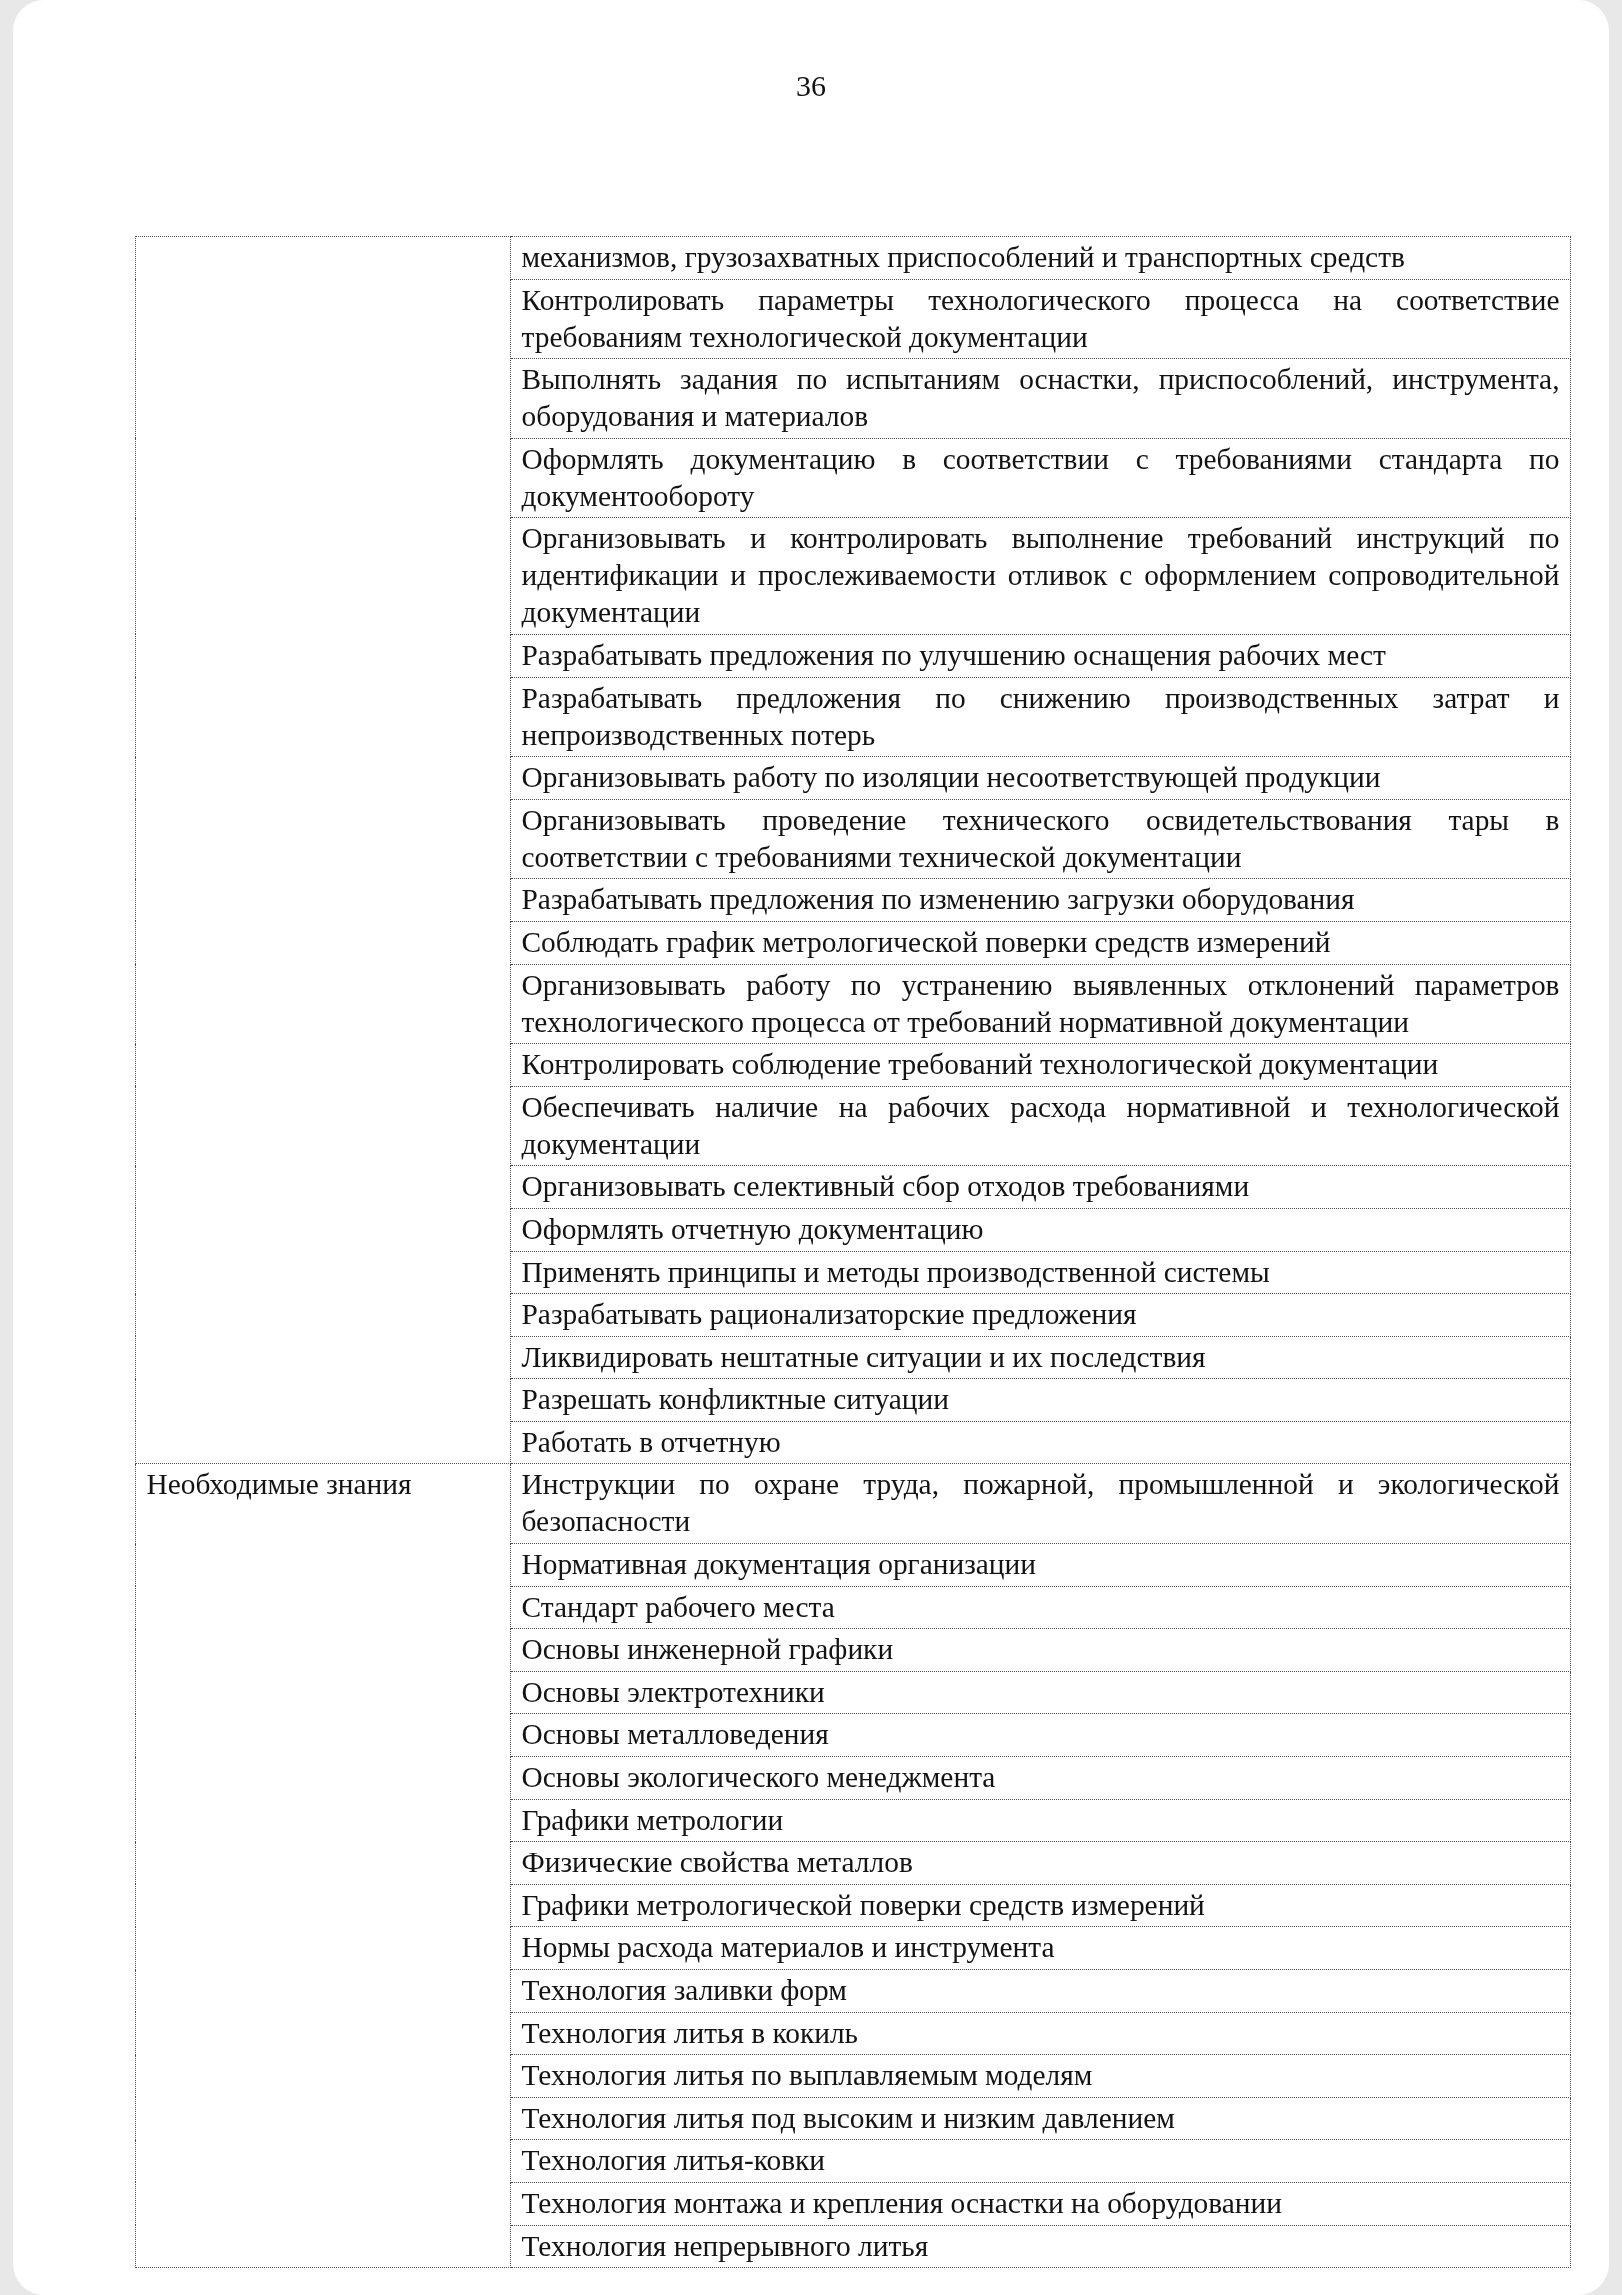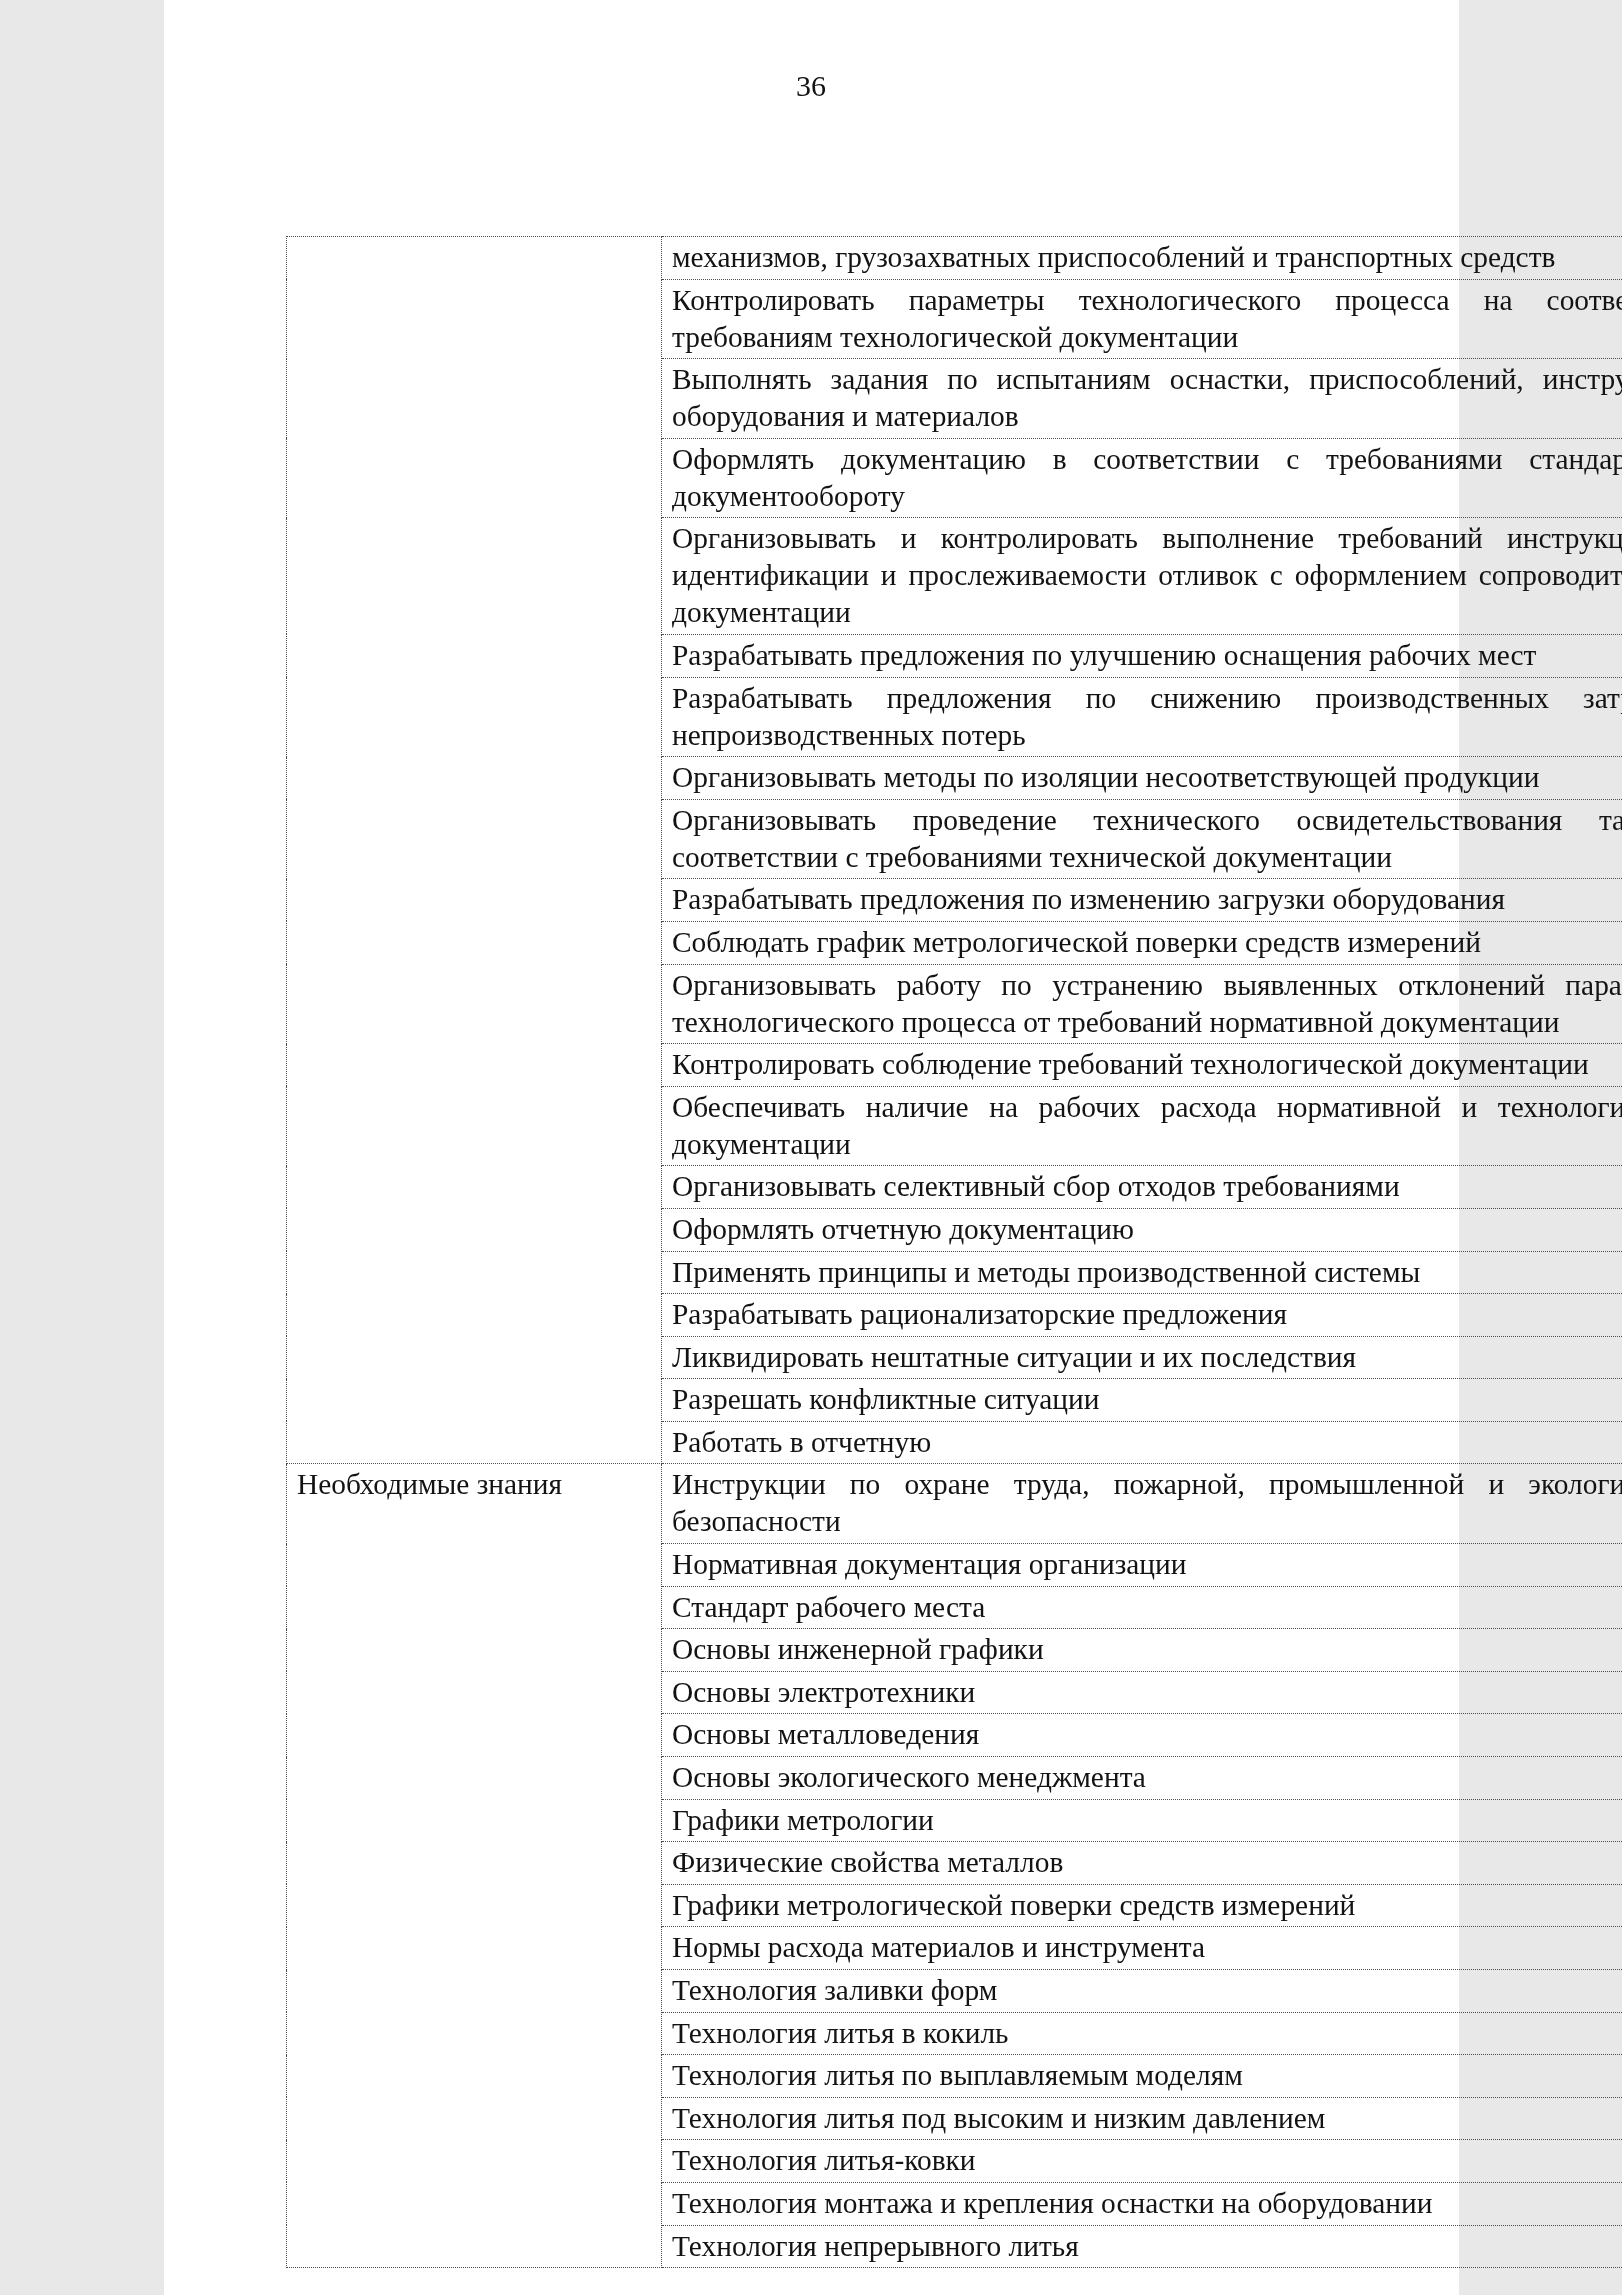--- a/index.html
+++ b/index.html
@@ -2,26 +2,27 @@
 <html style="font-size:10.5px"><head>
 <meta charset="utf-8">
 <style>
   html, body {
     margin: 0;
     padding: 0;
     background: #e8e8e8;
   }
   .page {
     position: relative;
-    width: 1295px;
+    width: 1596px;
     height: 2295px;
     margin: 0 auto;
     background: #ffffff;
     font-family: "Liberation Serif", "DejaVu Serif", serif;
     color: #131313;
+    border-radius: 31px;
   }
   .page-number {
     position: absolute;
     top: 67px;
     left: 0;
     right: 0;
     text-align: center;
     font-size: 30px;
     line-height: 37px;
   }
@@ -77,21 +78,21 @@
       <tr>
           <td class="right-col">Организовывать и контролировать выполнение требований инструкций по идентификации и прослеживаемости отливок с оформлением сопроводительной документации</td>
         </tr>
       <tr>
           <td class="right-col">Разрабатывать предложения по улучшению оснащения рабочих мест</td>
         </tr>
       <tr>
           <td class="right-col">Разрабатывать предложения по снижению производственных затрат и непроизводственных потерь</td>
         </tr>
       <tr>
-          <td class="right-col">Организовывать методы по изоляции несоответствующей продукции</td>
+          <td class="right-col">Организовывать работу по изоляции несоответствующей продукции</td>
         </tr>
       <tr>
           <td class="right-col">Организовывать проведение технического освидетельствования тары в соответствии с требованиями технической документации</td>
         </tr>
       <tr>
           <td class="right-col">Разрабатывать предложения по изменению загрузки оборудования</td>
         </tr>
       <tr>
           <td class="right-col">Соблюдать график метрологической поверки средств измерений</td>
         </tr>

